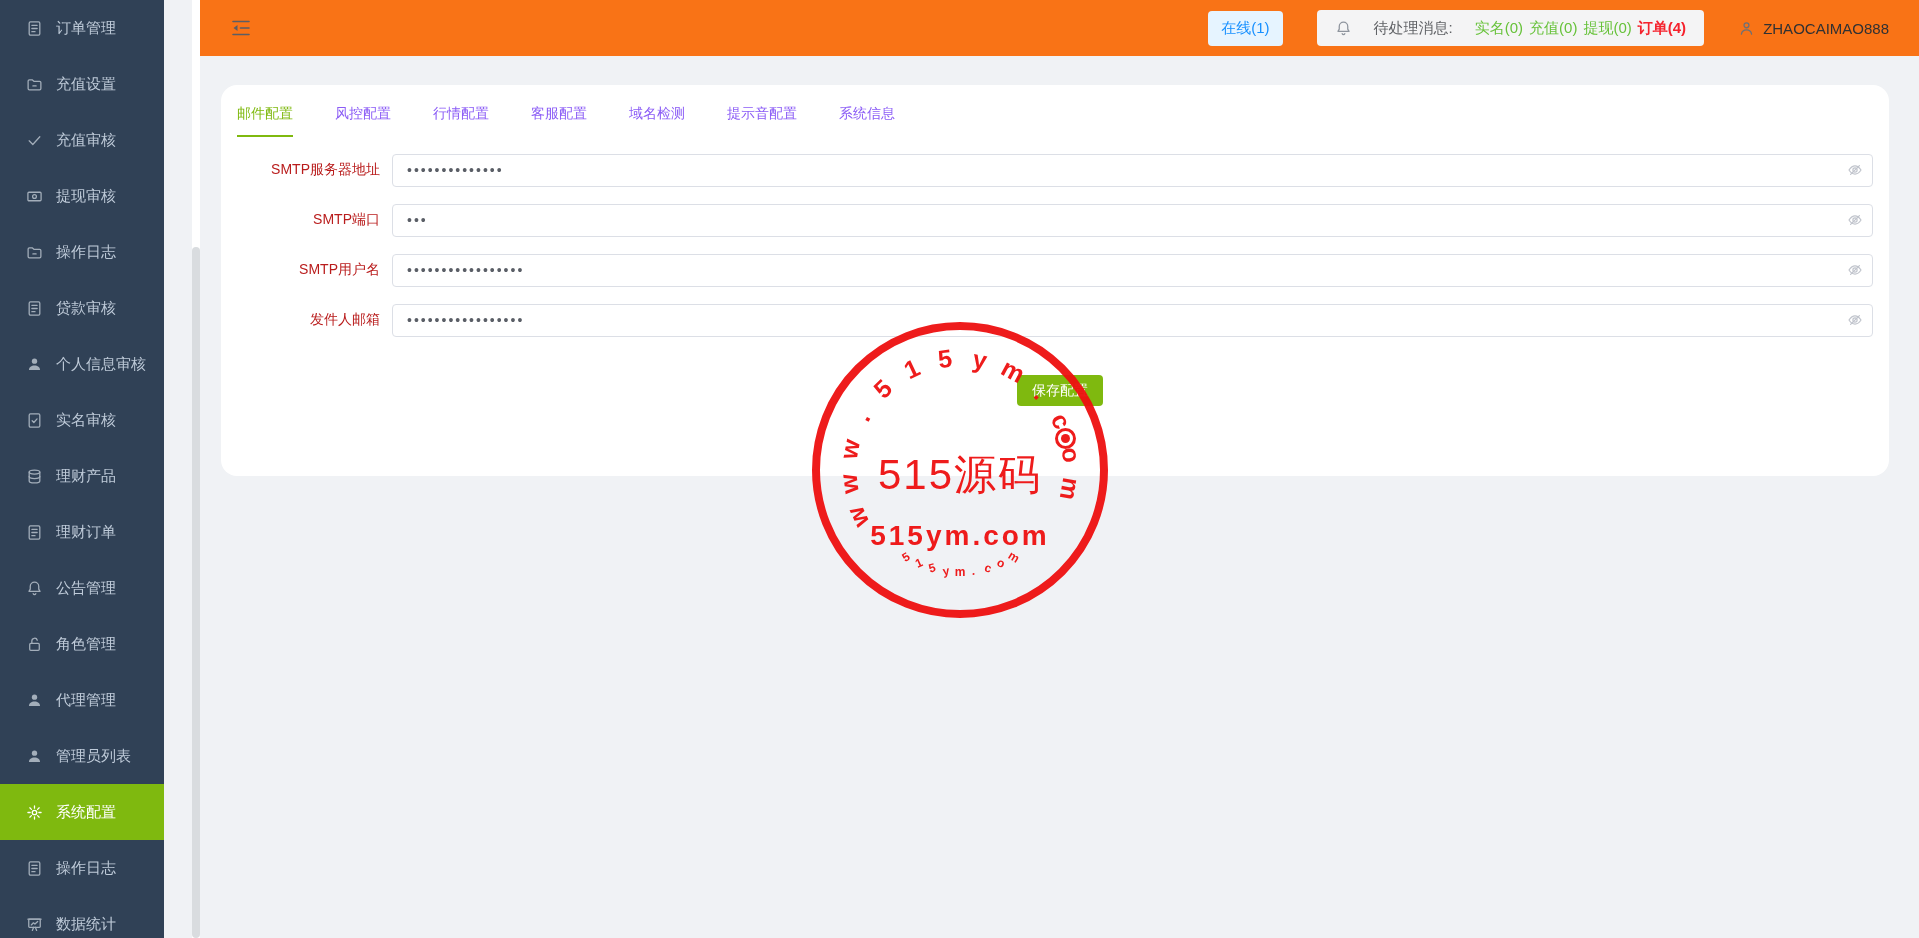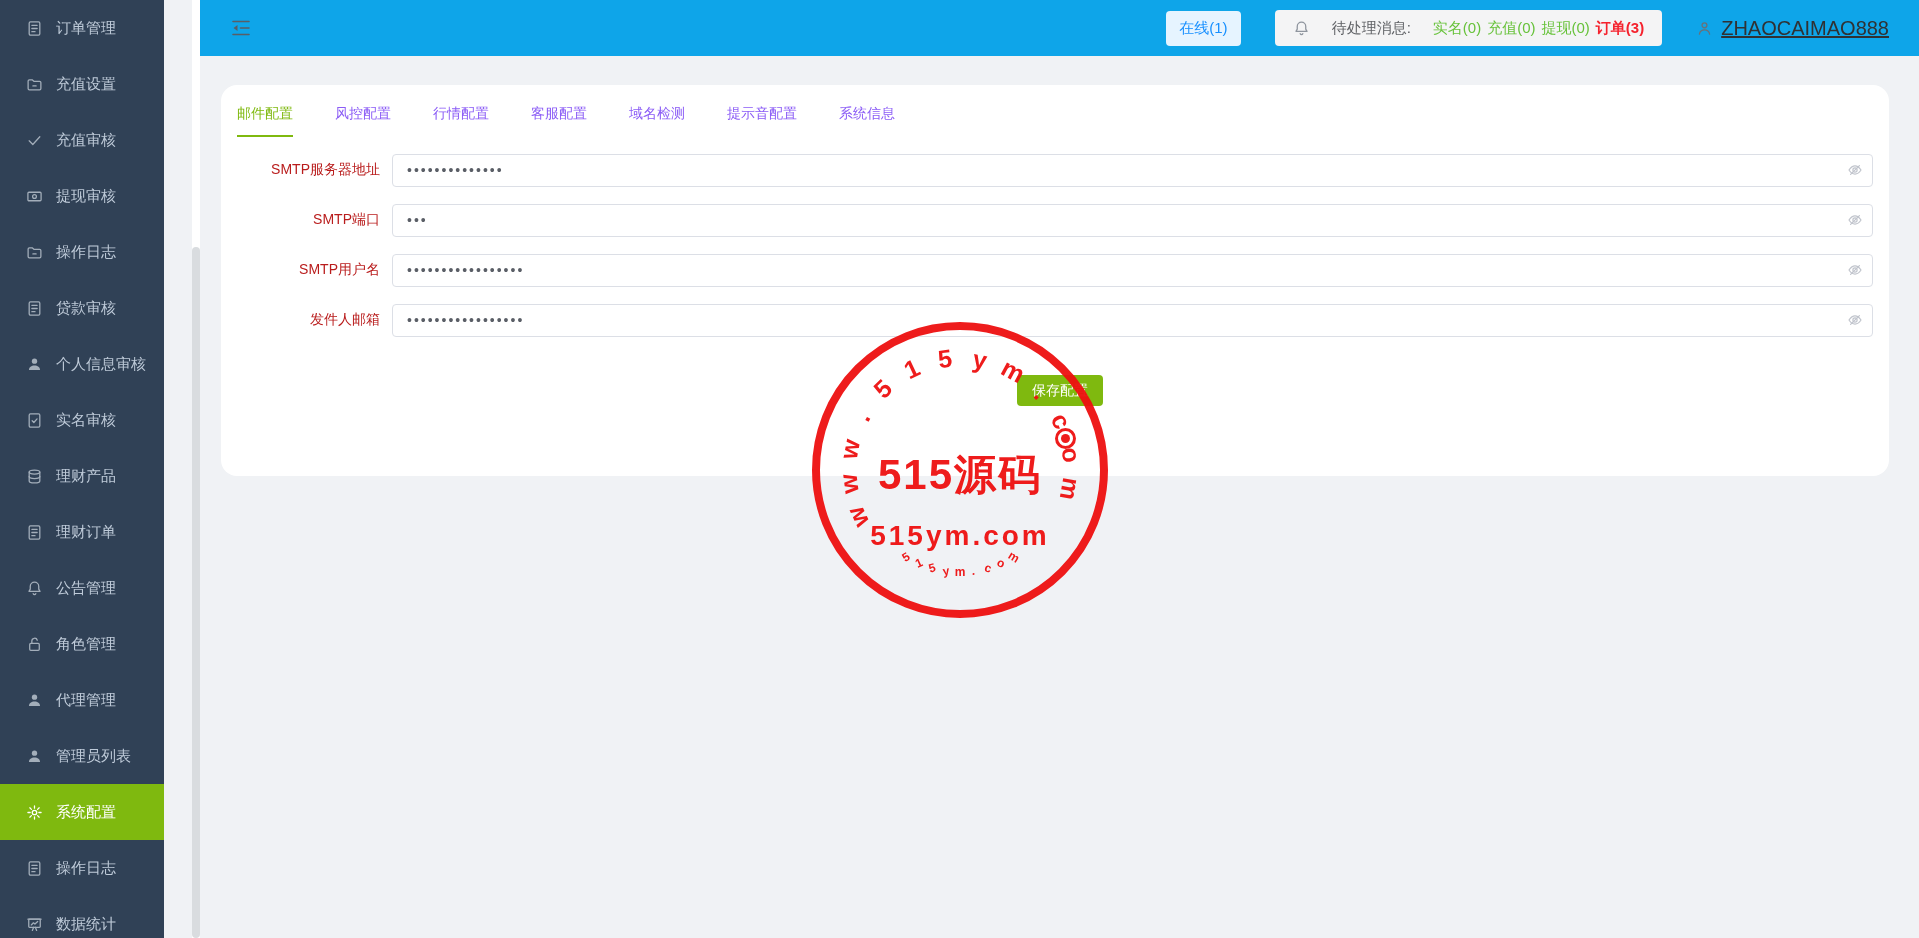--- a/index.html
+++ b/index.html
@@ -16,31 +16,31 @@
   .side-item { height:56px; display:flex; align-items:center; padding-left:26px; gap:13px; color:#bfcbd9; font-size:15px; cursor:pointer; }
   .side-item .side-ic { color:#a3aeba; display:flex; }
   .side-item.active { background:#7fb90f; color:#fff; }
   .side-item.active .side-ic { color:#fff; }
 
   
   .page-scrollbar { position:absolute; left:192px; top:0; width:8px; height:938px; background:#ffffff; z-index:4; }
   .page-scrollbar .thumb { position:absolute; left:0; top:247px; width:8px; height:691px; background:#d9dcdf; border-radius:4px; }
 
   
-  .header { position:absolute; left:200px; top:0; right:0; height:57px; background:#0ea5e9;
+  .header { position:absolute; left:200px; top:0; right:0; height:57px; background:#f97316;
     display:flex; align-items:center; padding:0 30px 0 30px; border-bottom:1px solid #f2f2f2; z-index:2; }
   .fold-btn { width:22px; height:22px; color:#5a5e66; cursor:pointer; }
   .fold-btn svg { width:22px; height:22px; fill:none; stroke:currentColor; stroke-width:1.6; stroke-linecap:round; }
   .header-right { margin-left:auto; display:flex; align-items:center; gap:34px; }
   .online-badge { background:#e6f4ff; color:#1890ff; font-size:15px; padding:8px 13px; border-radius:4px; cursor:pointer; }
   .msg-pill { background:#f4f4f5; border-radius:4px; height:36px; display:flex; align-items:center; gap:22px; padding:0 18px; font-size:15px; color:#606266; }
   .msg-pill .bell { color:#8f959e; display:flex; }
   .pending-link { cursor:pointer; font-size:15px; }
   .pending-link.bold { font-weight:bold; }
-  .user-box { display:flex; align-items:center; gap:8px; font-size:20px; color:#303133; cursor:pointer;text-decoration:underline; }
+  .user-box { display:flex; align-items:center; gap:8px; font-size:15px; color:#303133; cursor:pointer; }
   .user-box .uic { color:#6b7077; display:flex; }
 
   
   .main { position:absolute; left:200px; top:57px; right:0; bottom:0; background:#f0f2f5; }
   .card { margin:28px 30px 0 21px; height:391px; background:#fff; border-radius:16px; padding:0 16px; position:relative; }
   .tab-bar { display:flex; gap:42px; padding-top:18px; }
   .tab { font-size:14px; color:#8b5cf6; line-height:20px; padding-bottom:12px; border-bottom:2px solid transparent; cursor:pointer; }
   .tab.active { color:#7fb90f; border-bottom-color:#7fb90f; }
   .form { margin-top:8px; }
   .form-row { height:50px; display:flex; align-items:center; }
@@ -53,21 +53,21 @@
   .eye svg { width:16px; height:16px; }
   .save-row { margin-top:30px; }
   .save-btn { margin-left:780px; width:86px; height:31px; background:#7fb90f; border:none; border-radius:4px;
     color:#fff; font-size:14px; cursor:pointer; font-family:inherit; }
 
   
   .watermark { position:absolute; left:810px; top:320px; width:300px; height:300px; z-index:10; pointer-events:none; opacity:.95; }
   .wm-ring { position:absolute; inset:2px; border:8px solid #ee1010; border-radius:50%; }
   .wm-ch { position:absolute; font-weight:bold; font-size:25px; color:#ee1010; line-height:1; }
   .wm-ch.sm { font-size:12px; font-weight:bold; }
-  .wm-main { position:absolute; left:0; right:0; top:127px; text-align:center; font-size:42px; font-weight:bold; color:#ee1010; letter-spacing:2px; }
+  .wm-main { position:absolute; left:0; right:0; top:127px; text-align:center; font-size:42px; font-weight:normal; color:#ee1010; letter-spacing:2px; }
   .wm-sub { position:absolute; left:0; right:0; top:200px; text-align:center; font-size:28px; font-weight:bold; color:#ee1010; letter-spacing:3px; }
   .wm-dot-ring { position:absolute; left:245px; top:108px; width:21px; height:21px; border:3.5px solid #ee1010; border-radius:50%; }
   .wm-dot-ring::after { content:""; position:absolute; left:50%; top:50%; width:9px; height:9px; margin:-4.5px 0 0 -4.5px; background:#ee1010; border-radius:50%; }
 </style>
 </head>
 <body>
 
 <aside class="sidebar">
   <nav>
       <div class="side-item">
@@ -246,21 +246,21 @@
         <svg class="ic" viewBox="0 0 16 16">
             <path d="M8 2a4 4 0 0 1 4 4v2.6l1.2 2.1H2.8L4 8.6V6a4 4 0 0 1 4-4z"></path>
             <path d="M6.8 12.9a1.3 1.3 0 0 0 2.4 0"></path>
           </svg>
       </span>
       <span>待处理消息:</span>
       <span style="display:flex;gap:6px;">
           <span class="pending-link" style="color: rgb(103, 194, 58);">实名(0)</span>
           <span class="pending-link" style="color: rgb(103, 194, 58);">充值(0)</span>
           <span class="pending-link" style="color: rgb(103, 194, 58);">提现(0)</span>
-          <span class="pending-link bold" style="color: rgb(245, 34, 45);">订单(3)</span>
+          <span class="pending-link bold" style="color: rgb(245, 34, 45);">订单(4)</span>
         </span>
     </div>
     <div class="user-box">
       <span class="uic">
         <svg class="ic" viewBox="0 0 16 16">
             <circle cx="8" cy="5" r="2.3"></circle>
             <path d="M3.2 13.2c.5-2.6 2.4-3.9 4.8-3.9s4.3 1.3 4.8 3.9"></path>
           </svg>
       </span>
       <span>ZHAOCAIMAO888</span>

